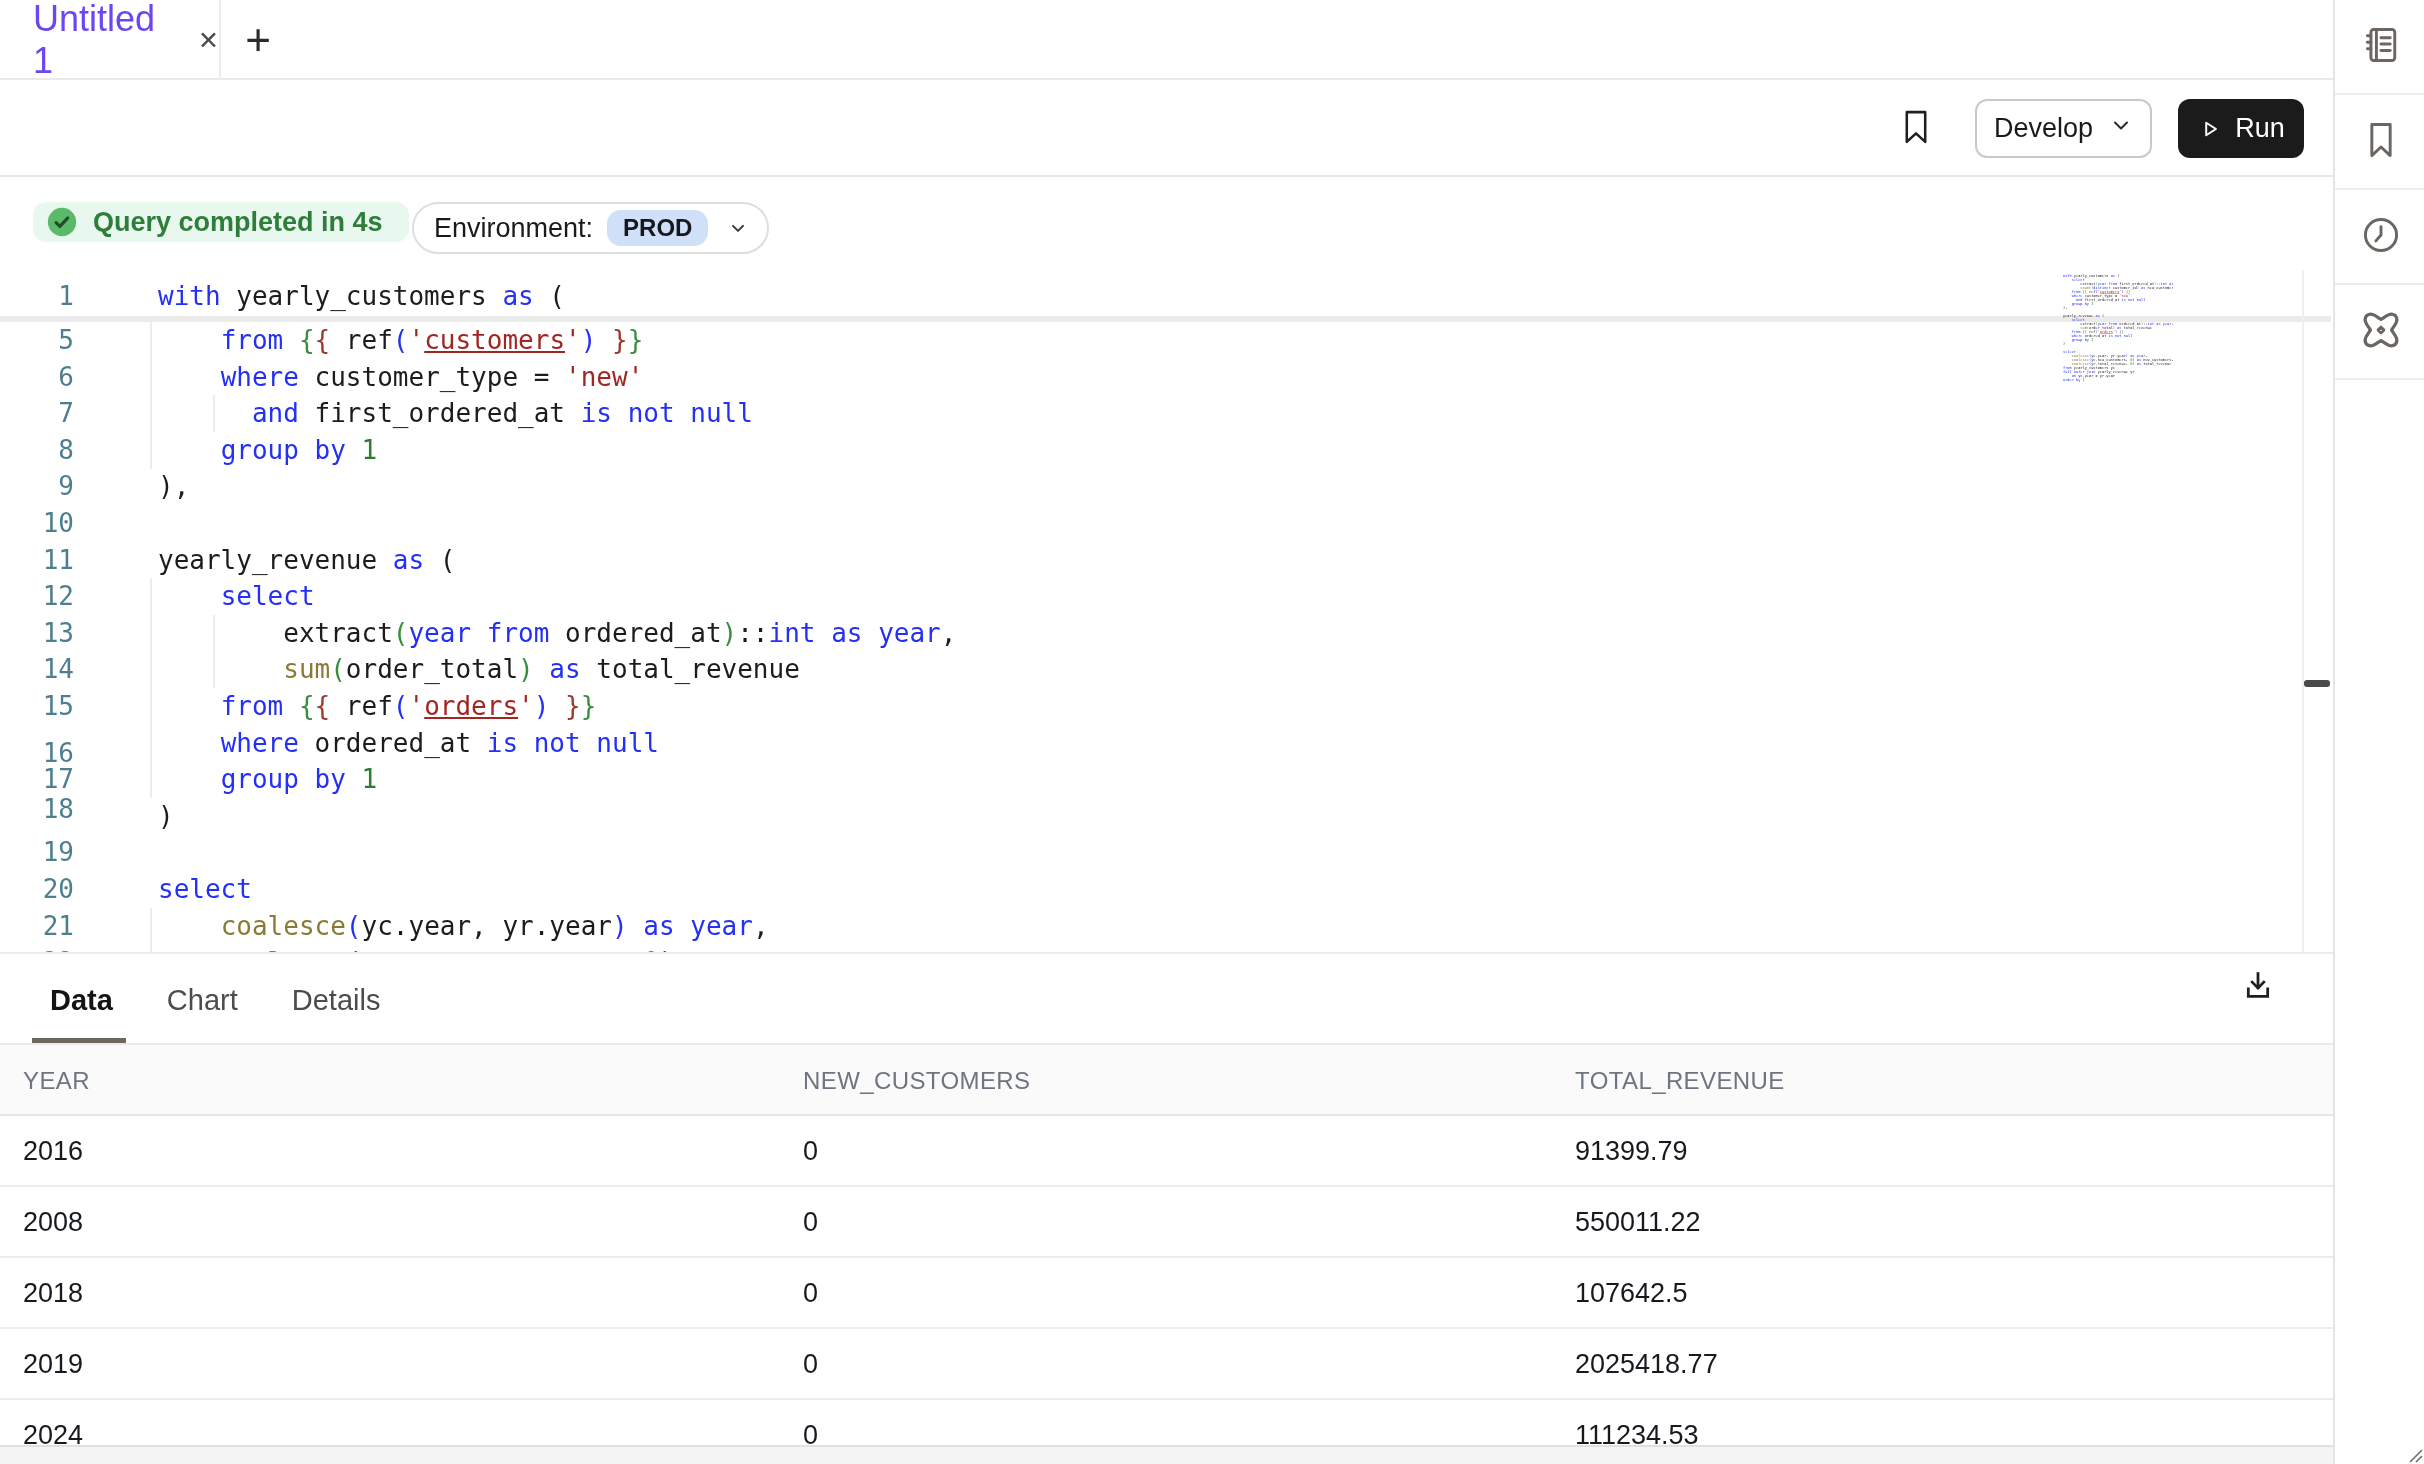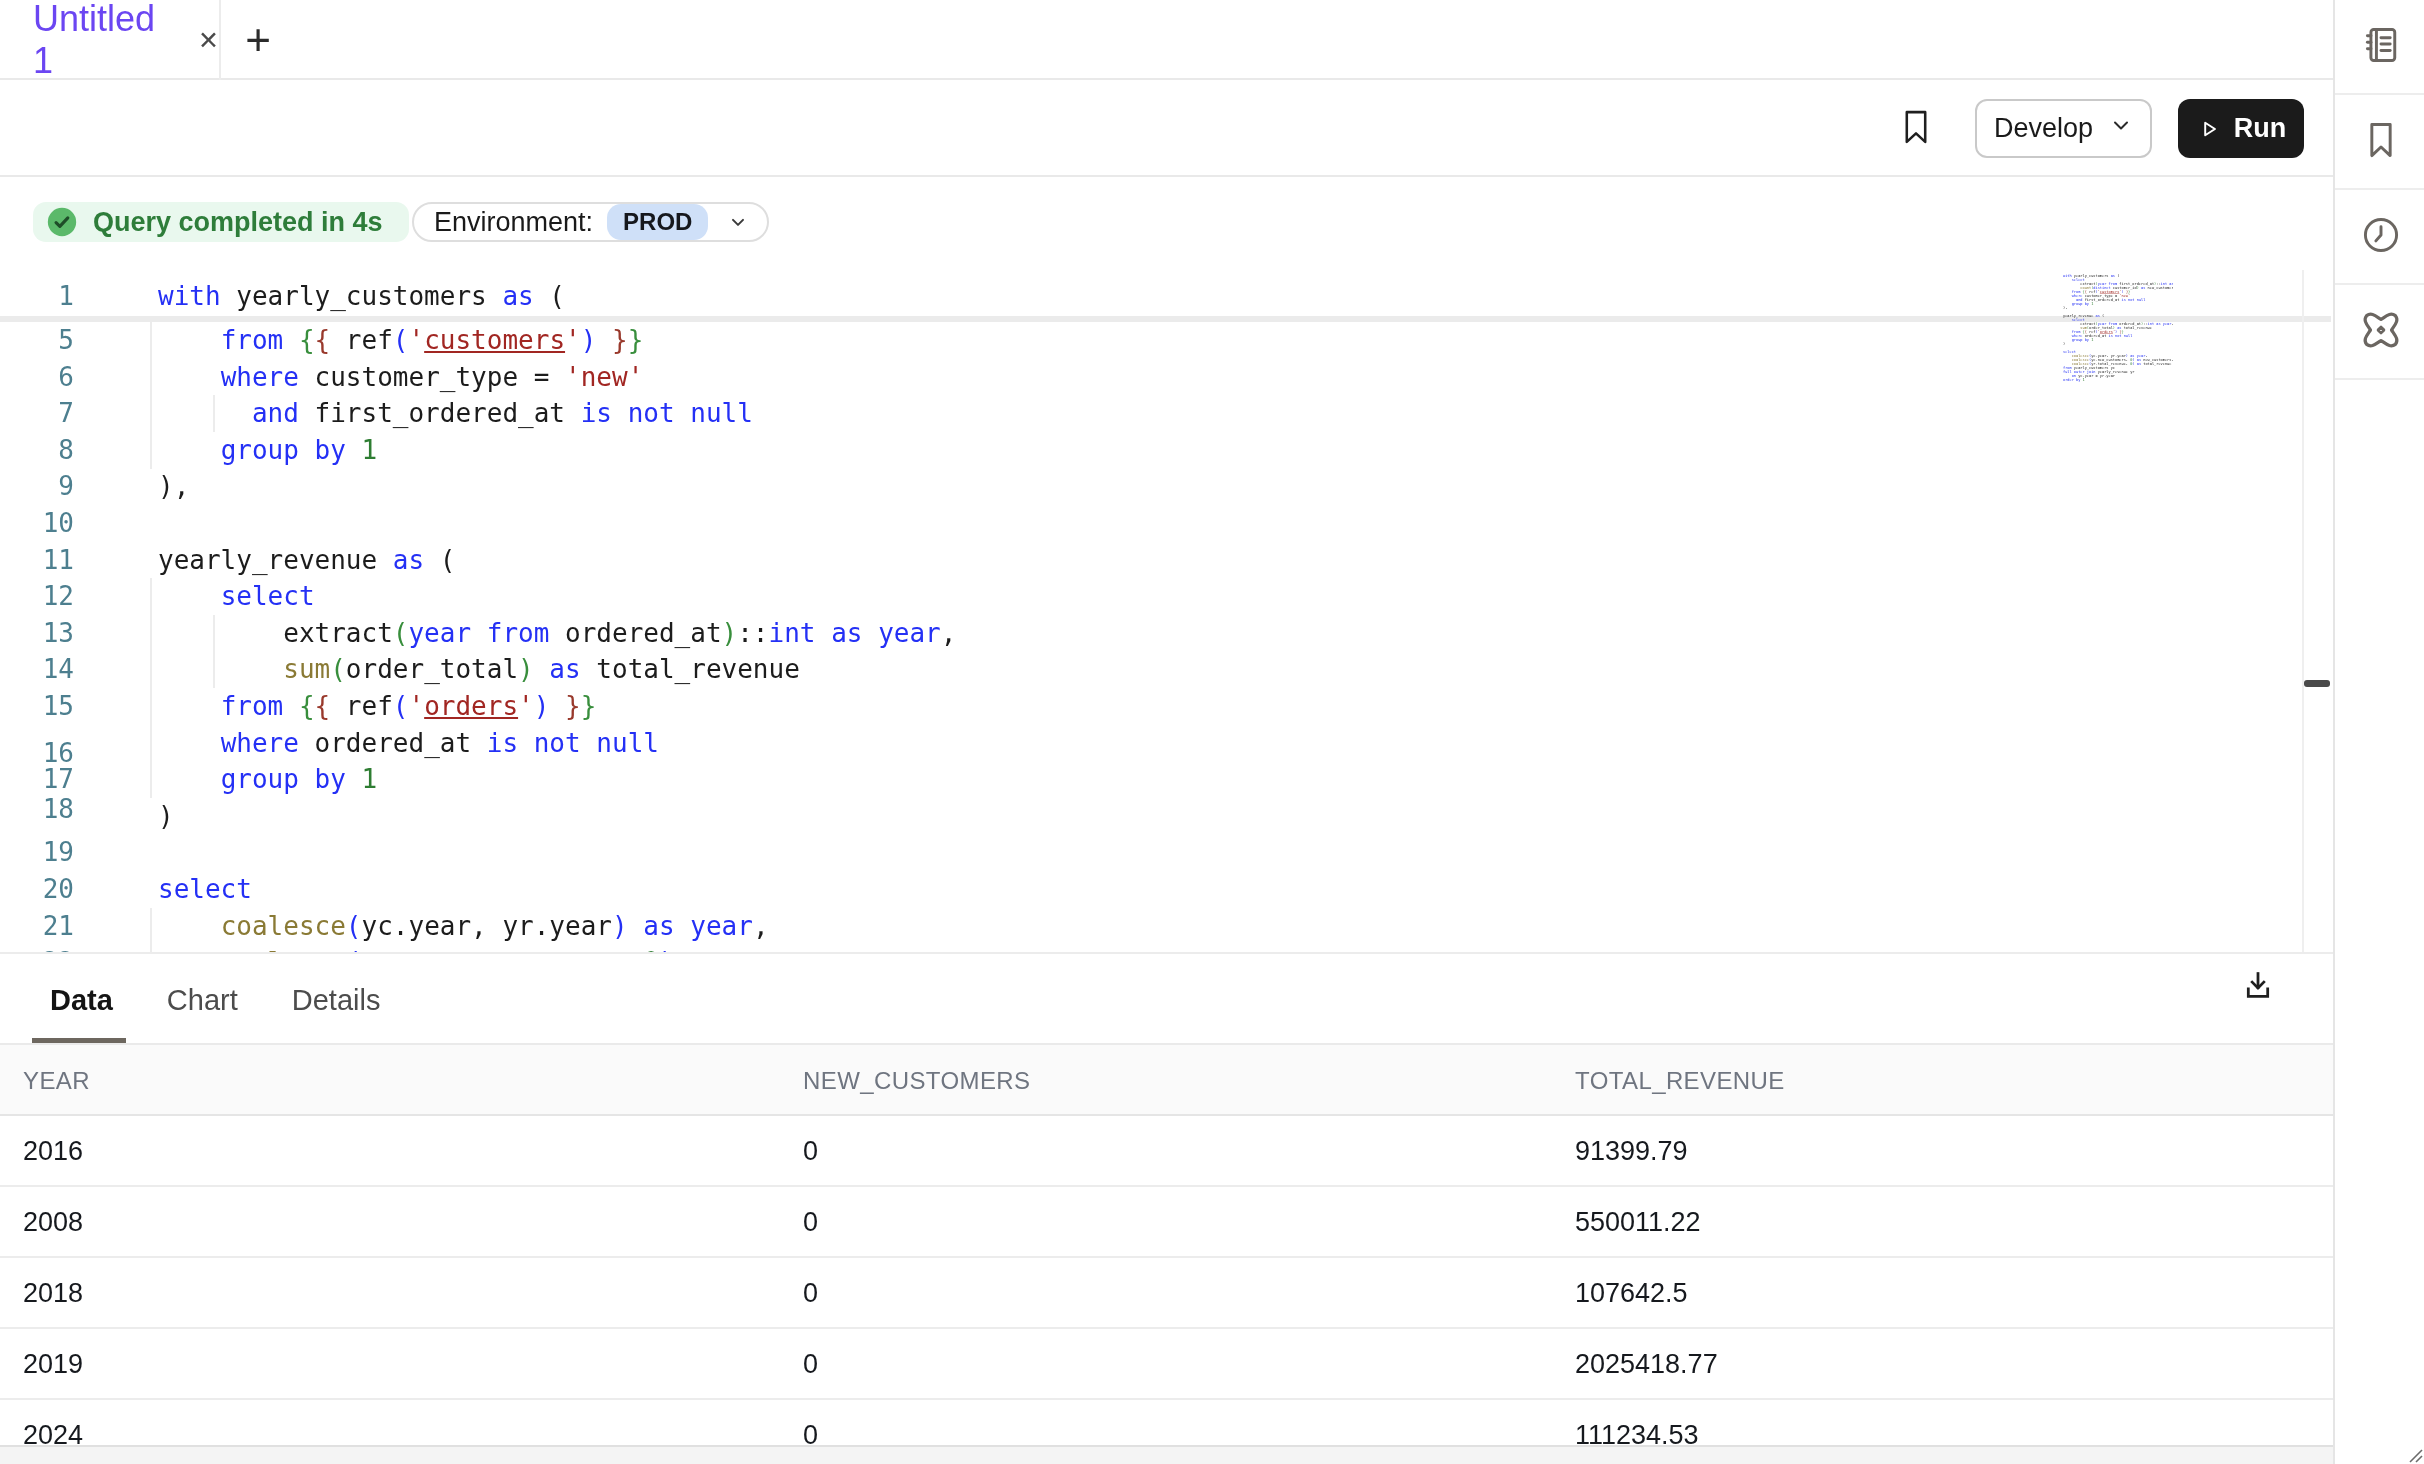--- a/index.html
+++ b/index.html
@@ -20,27 +20,27 @@
     font-size:44px; font-weight:200; color:#2b2b2b; }
 
   
   #toolbar { left:0; top:80px; width:2333px; height:97px; border-bottom:2px solid #e9e9e9; background:#fff; }
   #bookmark-btn { left:1893px; top:103px; width:46px; height:52px; display:flex; align-items:center; justify-content:center; }
   #develop-btn { left:1975px; top:99px; width:177px; height:59px; border:2px solid #c9c9c9; border-radius:12px;
     display:flex; align-items:center; justify-content:center; gap:16px; background:#fff; }
   #develop-btn span { font-size:27px; color:#1a1a1a; }
   #run-btn { left:2178px; top:99px; width:126px; height:59px; border-radius:12px; background:#1b1b1b;
     display:flex; align-items:center; justify-content:center; gap:12px; }
-  #run-btn span { font-size:27px; color:#ffffff; font-weight:700; }
+  #run-btn span { font-size:27px; color:#ffffff; font-weight:400; }
 
   
   #status-pill { left:33px; top:202px; height:40px; border-radius:13px; background:#e9f8ee;
     display:flex; align-items:center; padding:0 26px 0 12px; gap:14px; }
   #status-pill span { font-size:27px; font-weight:600; color:#2e7d3a; }
-  #env-pill { left:412px; top:202px; width:357px; height:40px; border:2px solid #dedede; border-radius:26px;
+  #env-pill { left:412px; top:202px; width:357px; height:52px; border:2px solid #dedede; border-radius:26px;
     background:#fff; display:flex; align-items:center; padding:0 20px; gap:14px; }
   #env-label { font-size:27px; color:#1a1a1a; }
   #env-badge { background:#cfe0f8; border-radius:14px; padding:4px 16px; font-size:24px; font-weight:600; color:#16181d; }
 
   
   #editor { left:0; top:270px; width:2333px; height:682px; overflow:hidden; background:#fff; }
   .code-line, .gutter-num { position:absolute; height:37px; line-height:37px;
     font-family:"DejaVu Sans Mono", monospace; font-size:26px; white-space:pre; }
   .code-line { left:158px; }
   .gutter-num { left:0; width:74px; text-align:right; color:#4d7f8f; }

